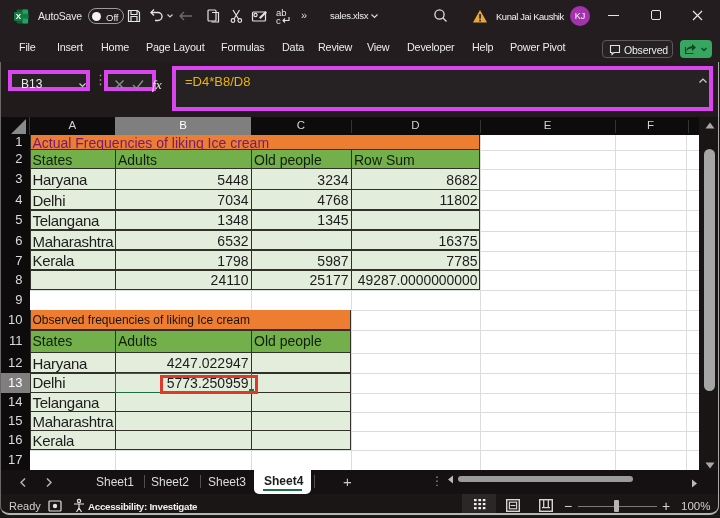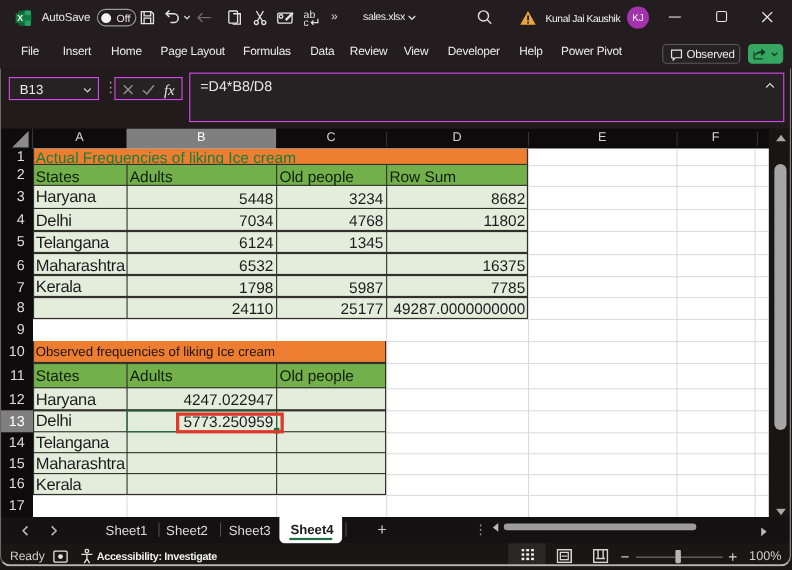--- a/index.html
+++ b/index.html
@@ -3,21 +3,21 @@
 *{margin:0;padding:0;box-sizing:border-box}
 html,body{width:720px;height:518px;overflow:hidden;background:#201c1d;font-family:"Liberation Sans",sans-serif}
 #app{position:absolute;left:0;top:0;width:720px;height:518px}
 .abs{position:absolute}
 
 #title{left:0;top:0;width:720px;height:32px;background:#231d1f;color:#e9e9e9}
 #menu{left:0;top:32px;width:720px;height:30px;background:#231d1f;color:#ececec;font-size:10.8px;letter-spacing:-0.2px}
 .mi{position:absolute;top:9px}
 
 #fbar{left:0;top:62px;width:720px;height:55px;background:#211b1c}
-.fbox{position:absolute;background:#262223;border:1px solid #d946ef;border-radius:0}
+.fbox{position:absolute;background:#262223;border:4px solid #d946ef;border-radius:0}
 
 #colhdr{left:0;top:117px;width:698.5px;height:17.7px;background:#0d0b0b;color:#d2d2d2;font-size:11.5px}
 .cl{position:absolute;top:2px;text-align:center}
 #rowhdr{left:0;top:134.7px;width:29.5px;height:335.3px;background:#0d0b0b}
 .rn{position:absolute;width:22.5px;color:#dcdcdc;font-size:13px;text-align:right}
 
 #grid{left:29.5px;top:134.7px;width:669px;height:335.3px;background:#ffffff;overflow:hidden}
 .gv{position:absolute;width:1px;top:0;height:335.3px;background:#dcdcdc}
 .gh{position:absolute;left:0;width:669px;height:1px;background:#dcdcdc}
 .cell{position:absolute;font-size:14px;color:#1c1c1c;white-space:nowrap;overflow:hidden}
@@ -133,31 +133,31 @@
 </div>
 
 <div id="fbar" class="abs">
   <div class="fbox" style="left:8px;top:8px;width:82px;height:21px">
     <div class="abs" style="left:9px;top:3px;font-size:12px;color:#ececec">B13</div>
     <svg class="abs" style="left:66px;top:8px" width="9" height="7" viewBox="0 0 9 7">
           <path d="M1.5 1.5 L4.5 4.5 L7.5 1.5" stroke="#cfcfcf" fill="none" stroke-width="1.2"></path>
         </svg>
   </div>
   <div class="abs" style="left:94px;top:11px;color:#9a9a9a;font-size:13px;line-height:13px">⋮</div>
-  <div class="fbox" style="left:104px;top:8px;width:62px;height:21px">
+  <div class="fbox" style="left:104px;top:8px;width:52px;height:21px">
     <svg class="abs" style="left:6px;top:5px" width="11" height="11" viewBox="0 0 11 11">
           <path d="M1.5 1.5 L9.5 9.5 M9.5 1.5 L1.5 9.5" stroke="#8f8f8f" stroke-width="1.3"></path>
         </svg>
     <svg class="abs" style="left:24px;top:5px" width="12" height="11" viewBox="0 0 12 11">
           <path d="M1 6 L4.5 9.5 L11 1.5" stroke="#8f8f8f" fill="none" stroke-width="1.3"></path>
         </svg>
     <div class="abs" style="left:44px;top:2.5px;font-size:13.5px;color:#e8e8e8;font-style:italic;font-family:'Liberation Serif',serif">fx</div>
   </div>
   <div class="fbox" style="left:172px;top:3.5px;width:541px;height:45.5px">
-    <div class="abs" style="left:9px;top:4px;font-size:13px;color:#e5e5e5">=D4*B8/D8</div>
+    <div class="abs" style="left:9px;top:4px;font-size:13px;color:#eab308">=D4*B8/D8</div>
     <svg class="abs" style="left:522px;top:7px" width="10" height="8" viewBox="0 0 10 8">
           <path d="M1.5 5.5 L5 2 L8.5 5.5" stroke="#cfcfcf" fill="none" stroke-width="1.2"></path>
         </svg>
   </div>
 </div>
 
 <div id="colhdr" class="abs">
   <div class="abs" style="left:0;top:0;width:29.5px;height:17.5px;border-right:1px solid #3a3637">
     <svg class="abs" style="left:10px;top:1.5px" width="17" height="16" viewBox="0 0 17 16">
           <path d="M16 0 L16 15 L1 15 z" fill="#8a8a8a"></path>
@@ -241,35 +241,35 @@
   <div class="tl" style="left:320.3px;top:175.7px;width:1.2px;height:139.9px"></div>
   <div class="tl" style="left:85.5px;top:195.8px;width:1.2px;height:119.8px"></div>
   <div class="tl" style="left:221.5px;top:195.8px;width:1.2px;height:119.8px"></div>
   <div class="tl" style="left:0;top:194.6px;width:321.5px;height:1.4px"></div>
   <div class="tl" style="left:0;top:217.1px;width:321.5px;height:1.4px"></div>
   <div class="tl" style="left:0;top:237.6px;width:321.5px;height:1.4px"></div>
   <div class="tl" style="left:0;top:257.1px;width:321.5px;height:1.4px"></div>
   <div class="tl" style="left:0;top:276.1px;width:321.5px;height:1.4px"></div>
   <div class="tl" style="left:0;top:295.3px;width:321.5px;height:1.4px"></div>
   <div class="tl" style="left:0;top:314.4px;width:321.5px;height:1.4px"></div>
-  <div class="cell lab" style="left:0px;top:0.0px;width:375px;height:15.1px;line-height:16.30px;color:#15803d">Actual Frequencies of liking Ice cream</div>
+  <div class="cell lab" style="left:0px;top:0.0px;width:375px;height:15.1px;line-height:16.30px;color:#701a75">Actual Frequencies of liking Ice cream</div>
   <div class="cell lab" style="left:0px;top:15.1px;width:85.5px;height:19.0px;line-height:20.20px;color:#101f0a">States</div>
   <div class="cell lab" style="left:85.5px;top:15.1px;width:136px;height:19.0px;line-height:20.20px;color:#101f0a">Adults</div>
   <div class="cell lab" style="left:221.5px;top:15.1px;width:100px;height:19.0px;line-height:20.20px;color:#101f0a">Old people</div>
   <div class="cell lab" style="left:321.5px;top:15.1px;width:129px;height:19.0px;line-height:20.20px;color:#101f0a">Row Sum</div>
   <div class="cell lab" style="left:0px;top:34.1px;width:85.5px;height:21.2px;line-height:22.40px;font-size:15px;letter-spacing:-0.3px">Haryana</div>
   <div class="cell num" style="left:85.5px;top:34.1px;width:136px;height:21.2px;line-height:22.40px">5448</div>
   <div class="cell num" style="left:221.5px;top:34.1px;width:100px;height:21.2px;line-height:22.40px">3234</div>
   <div class="cell num" style="left:321.5px;top:34.1px;width:129px;height:21.2px;line-height:22.40px">8682</div>
   <div class="cell lab" style="left:0px;top:55.3px;width:85.5px;height:20.5px;line-height:21.70px;font-size:15px;letter-spacing:-0.3px">Delhi</div>
   <div class="cell num" style="left:85.5px;top:55.3px;width:136px;height:20.5px;line-height:21.70px">7034</div>
   <div class="cell num" style="left:221.5px;top:55.3px;width:100px;height:20.5px;line-height:21.70px">4768</div>
   <div class="cell num" style="left:321.5px;top:55.3px;width:129px;height:20.5px;line-height:21.70px">11802</div>
   <div class="cell lab" style="left:0px;top:75.8px;width:85.5px;height:20.2px;line-height:21.40px;font-size:15px;letter-spacing:-0.3px">Telangana</div>
-  <div class="cell num" style="left:85.5px;top:75.8px;width:136px;height:20.2px;line-height:21.40px">6124</div>
+  <div class="cell num" style="left:85.5px;top:75.8px;width:136px;height:20.2px;line-height:21.40px">1348</div>
   <div class="cell num" style="left:221.5px;top:75.8px;width:100px;height:20.2px;line-height:21.40px">1345</div>
   <div class="cell lab" style="left:0px;top:96.0px;width:85.5px;height:20.0px;line-height:21.20px;font-size:15px;letter-spacing:-0.3px">Maharashtra</div>
   <div class="cell num" style="left:85.5px;top:96.0px;width:136px;height:20.0px;line-height:21.20px">6532</div>
   <div class="cell num" style="left:321.5px;top:96.0px;width:129px;height:20.0px;line-height:21.20px">16375</div>
   <div class="cell lab" style="left:0px;top:116.0px;width:85.5px;height:19.7px;line-height:20.90px;font-size:15px;letter-spacing:-0.3px">Kerala</div>
   <div class="cell num" style="left:85.5px;top:116.0px;width:136px;height:19.7px;line-height:20.90px">1798</div>
   <div class="cell num" style="left:221.5px;top:116.0px;width:100px;height:19.7px;line-height:20.90px">5987</div>
   <div class="cell num" style="left:321.5px;top:116.0px;width:129px;height:19.7px;line-height:20.90px">7785</div>
   <div class="cell num" style="left:85.5px;top:135.7px;width:136px;height:19.9px;line-height:21.10px">24110</div>
   <div class="cell num" style="left:221.5px;top:135.7px;width:100px;height:19.9px;line-height:21.10px">25177</div>

